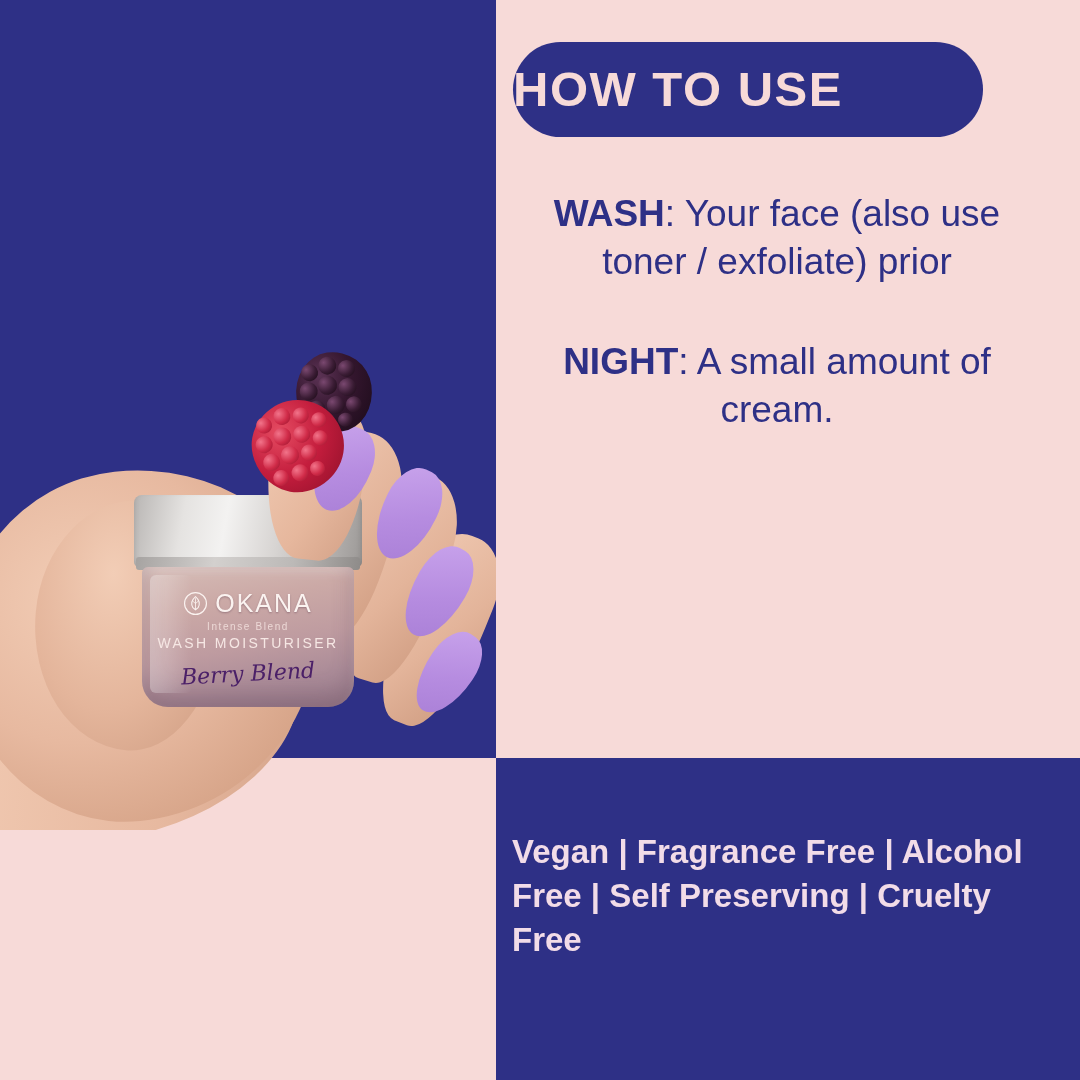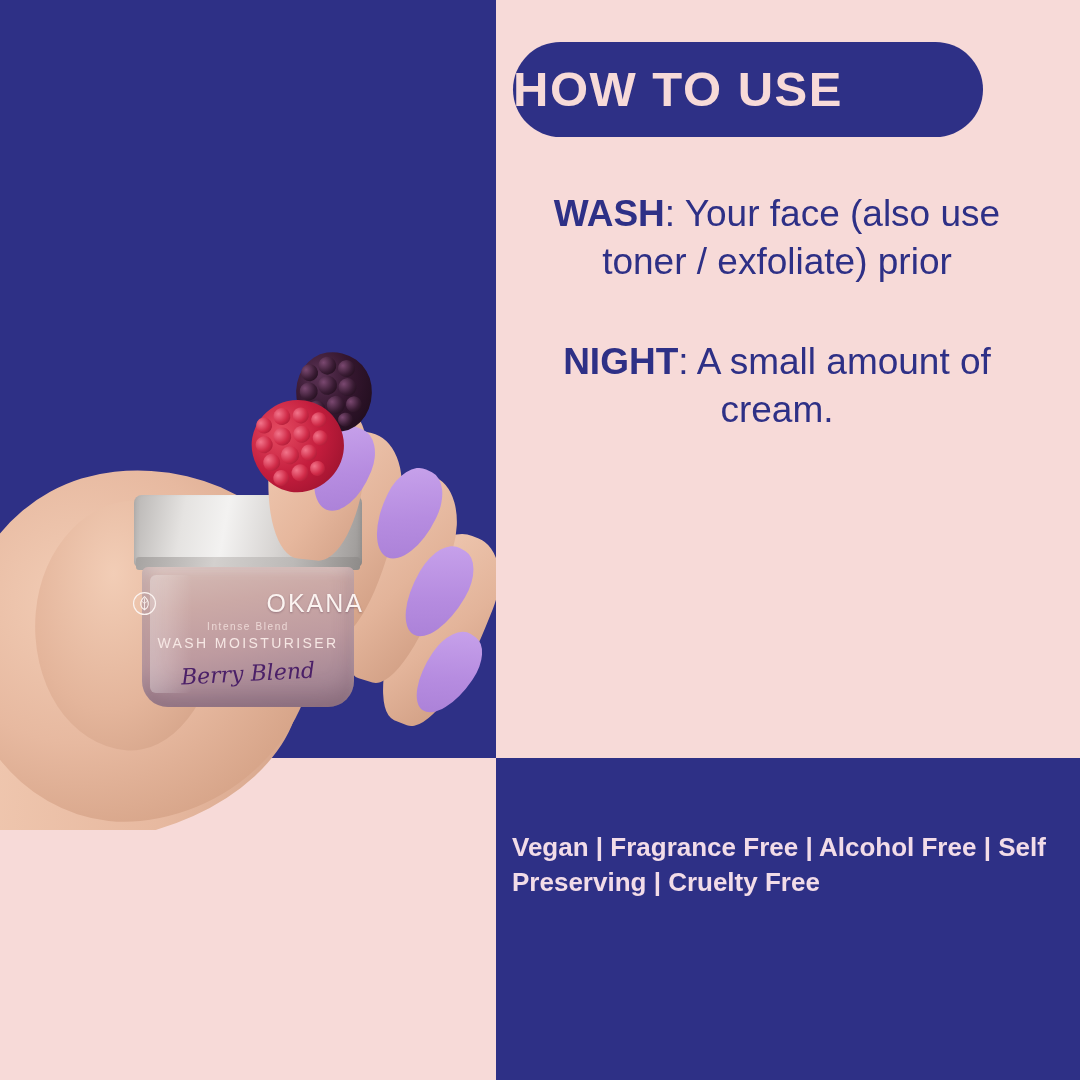--- a/index.html
+++ b/index.html
@@ -101,21 +101,21 @@
     border-radius:6px 6px 26px 26px;
     box-shadow:inset 0 -12px 22px rgba(90,60,80,.30), inset 0 6px 10px rgba(255,255,255,.22);
   }
   #jar-gloss{
     position:absolute;left:18px;top:80px;width:42px;height:118px;
     background:linear-gradient(90deg,rgba(255,255,255,.30),rgba(255,255,255,0));
     border-radius:6px;
   }
   
   #label-row{position:absolute;left:0;top:96px;width:232px;
-             display:flex;align-items:center;justify-content:space-between;gap:7px;}
+             display:flex;align-items:center;justify-content:center;gap:7px;}
   #okana-mark{width:25px;height:25px;flex:0 0 auto;}
   #okana-word{font-size:25px;letter-spacing:2.0px;color:#FBF3F0;font-weight:400;
               text-shadow:0 1px 2px rgba(80,50,70,.4);line-height:1;}
   #label-sub1{position:absolute;left:0;top:126px;width:232px;text-align:center;
               font-size:10px;letter-spacing:1.6px;color:#F0DDDA;opacity:.93;}
   #label-sub2{position:absolute;left:0;top:140px;width:232px;text-align:center;
               font-size:14px;letter-spacing:2.4px;color:#F6E7E4;}
   #label-script{position:absolute;left:0;top:166px;width:232px;text-align:center;
               font-size:22px;color:#4B2068;font-style:italic;
               font-family:"DejaVu Serif", serif;transform:rotate(-3deg);}
@@ -134,21 +134,21 @@
   #steps{position:absolute;left:512px;top:190px;width:530px;}
   .step{margin-bottom:52px;text-align:center;}
   .step-line{
     color:#2E3086;font-size:37px;line-height:1.30;
   }
   .step-key{font-weight:bold;}
 
   
   #claims{
     position:absolute;left:512px;top:830px;width:556px;
-    color:#F2DCE8;font-size:26px;font-weight:bold;line-height:1.34;
+    color:#F2DCE8;font-size:33px;font-weight:bold;line-height:1.34;
   }
 </style>
 </head>
 <body>
 
 <div id="stage">
 
   <div class="quad" id="quad-tl"></div>
   <div class="quad" id="quad-tr"></div>
   <div class="quad" id="quad-bl"></div>

